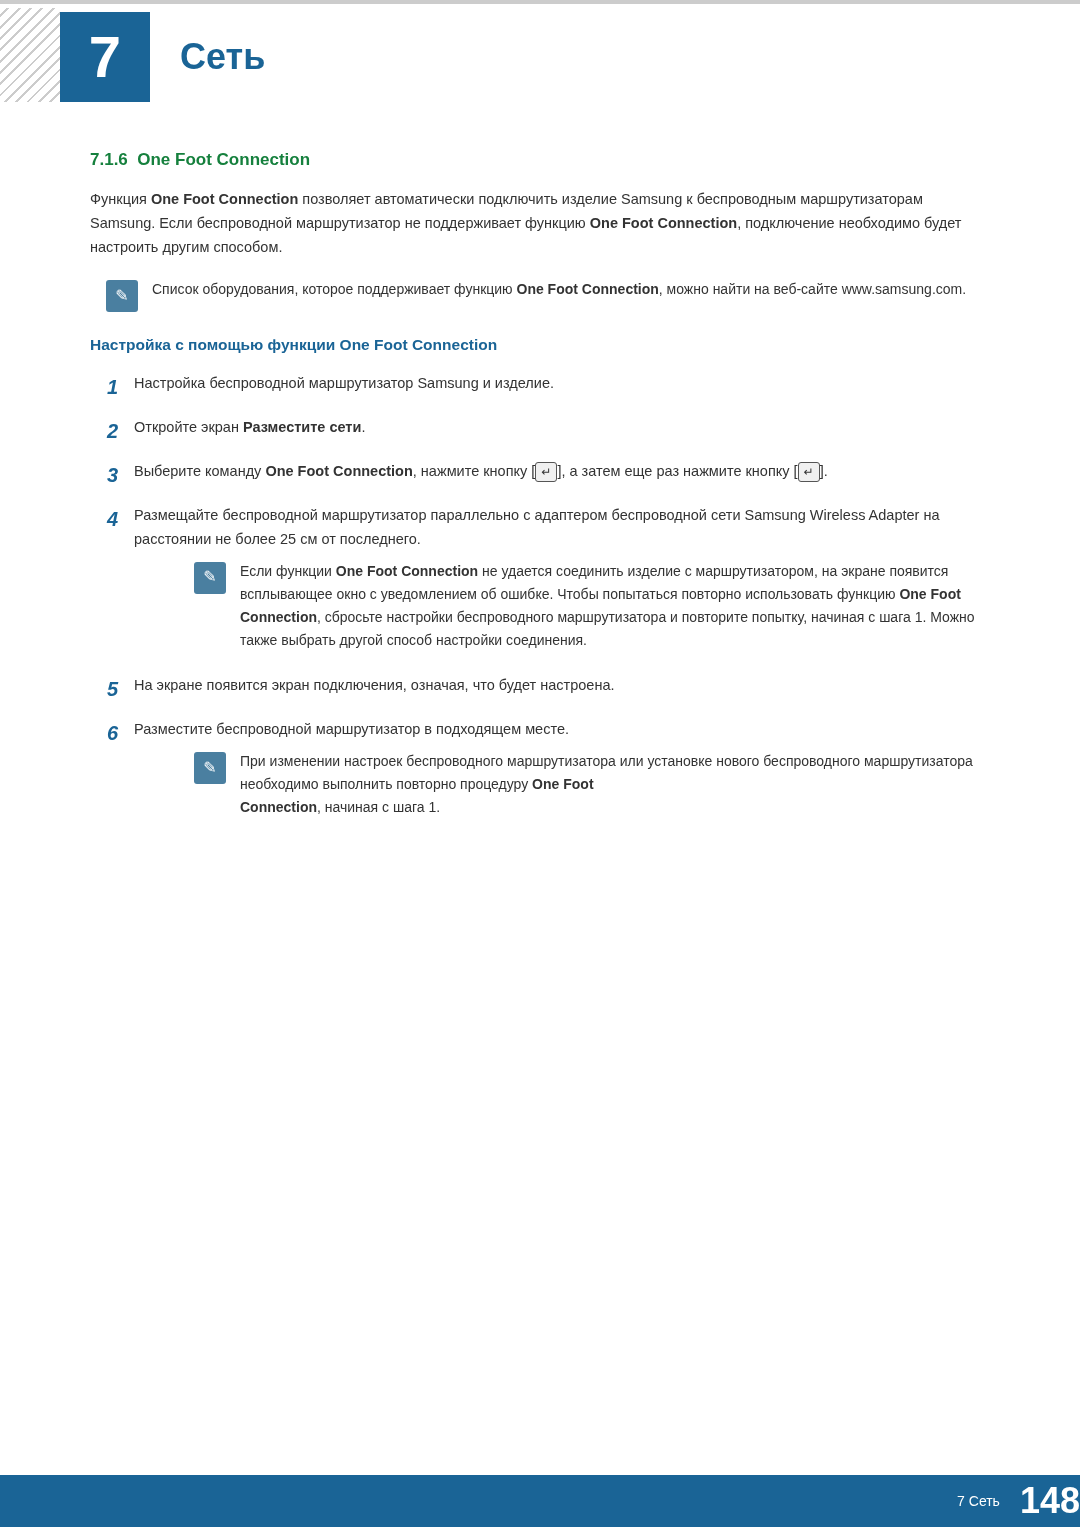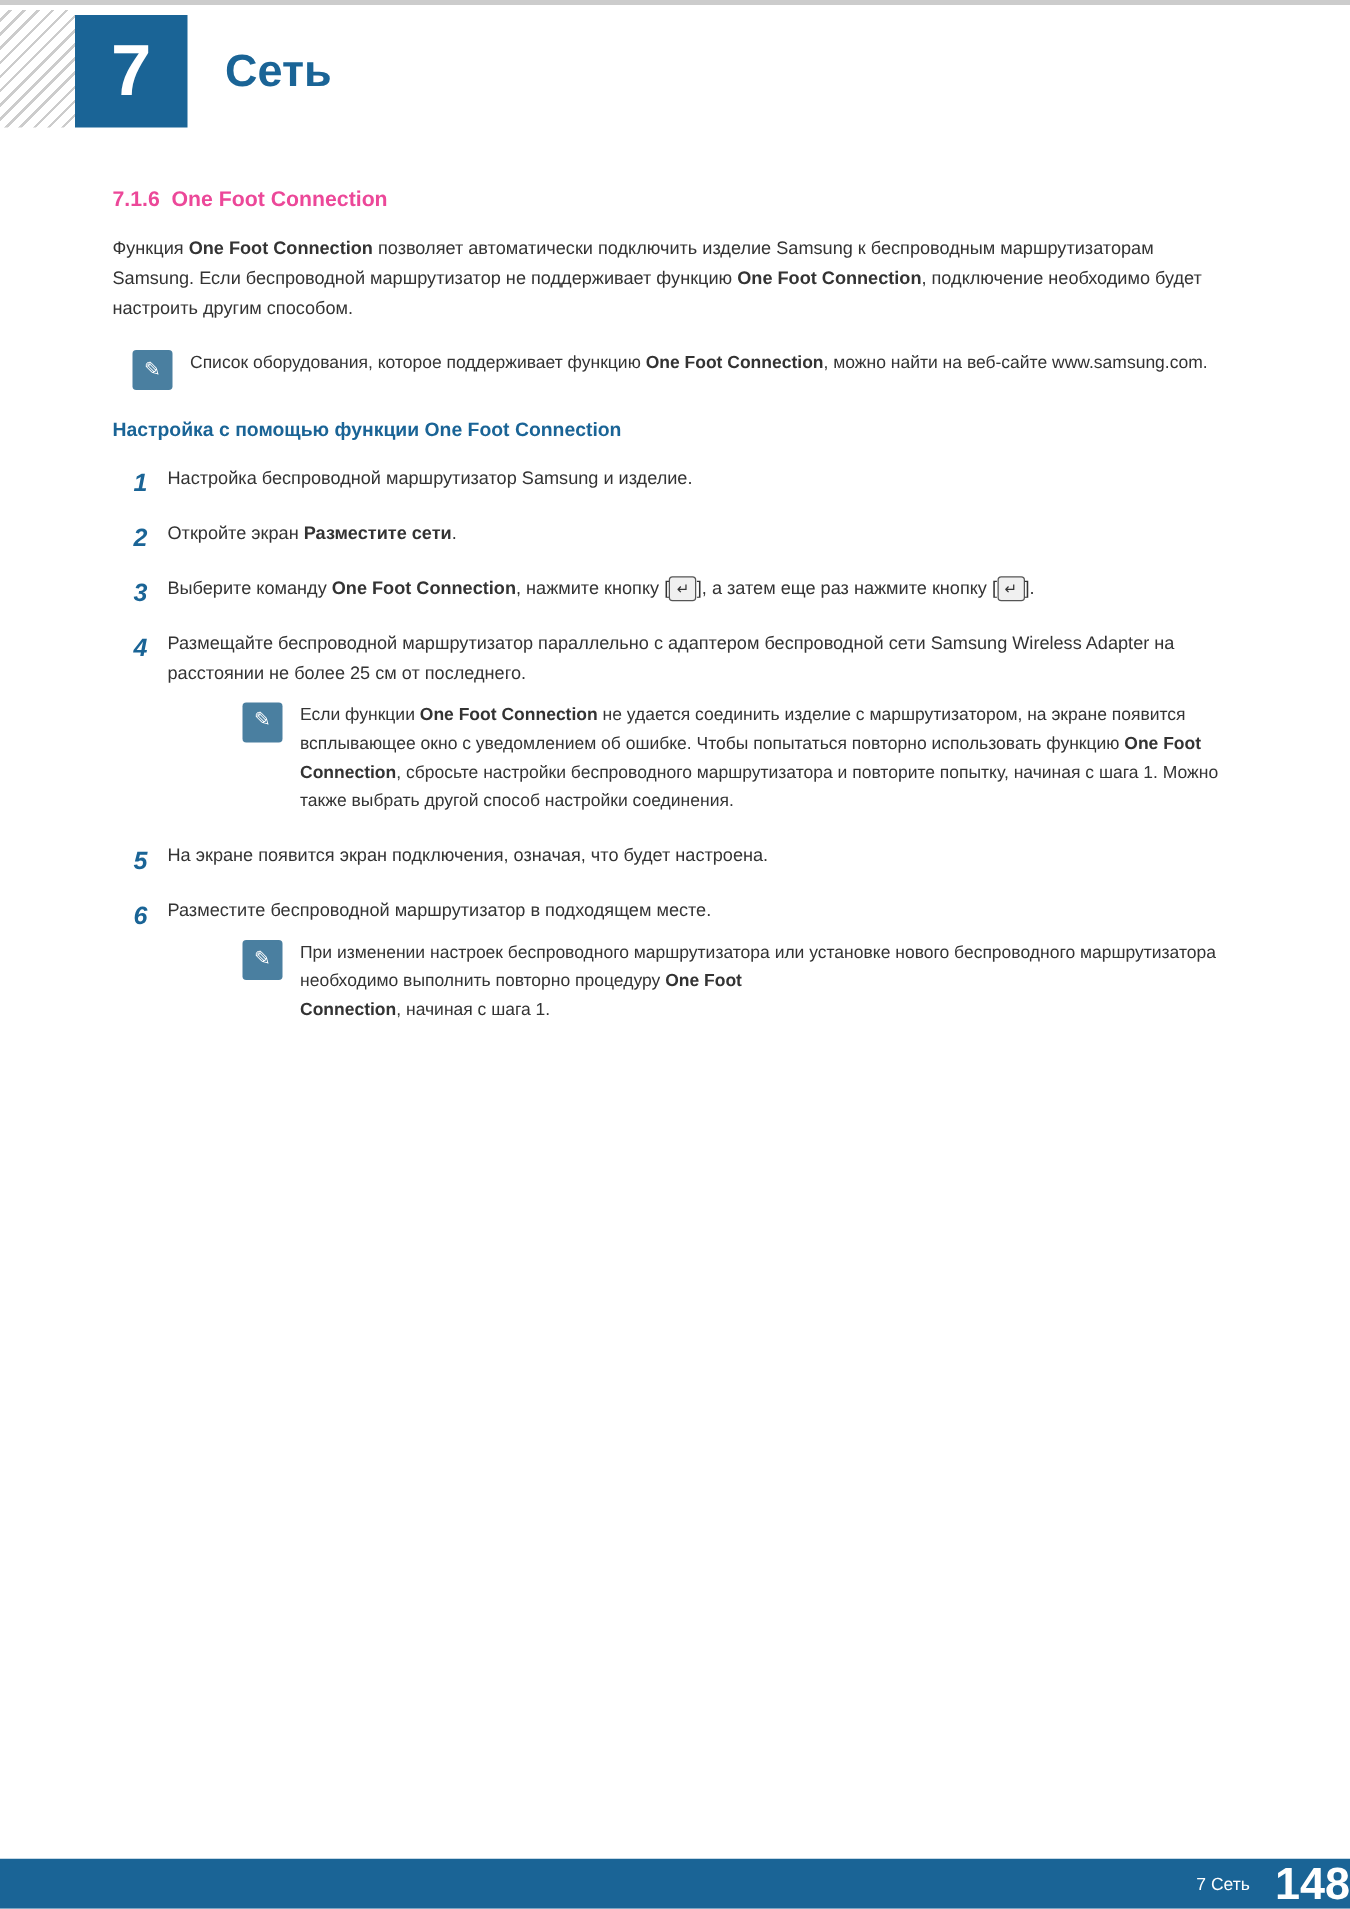--- a/index.html
+++ b/index.html
@@ -71,21 +71,21 @@
 
     
     .content {
       padding: 0 90px 100px 90px;
     }
 
     
     .section-heading {
       font-size: 17px;
       font-weight: bold;
-      color: #ec4899;
+      color: #15803d;
       margin-bottom: 18px;
       margin-top: 10px;
     }
 
     
     .paragraph {
       font-size: 14.5px;
       line-height: 1.65;
       color: #333333;
       margin-bottom: 18px;
@@ -187,21 +187,21 @@
       margin-top: 8px;
       margin-bottom: 8px;
     }
 
     
     .footer {
       position: absolute;
       bottom: 0;
       left: 0;
       right: 0;
-      height: 40px;
+      height: 52px;
       background: #1a6496;
       display: flex;
       align-items: center;
       justify-content: flex-end;
       padding-right: 0;
     }
 
     .footer-label {
       color: #ffffff;
       font-size: 14px;

